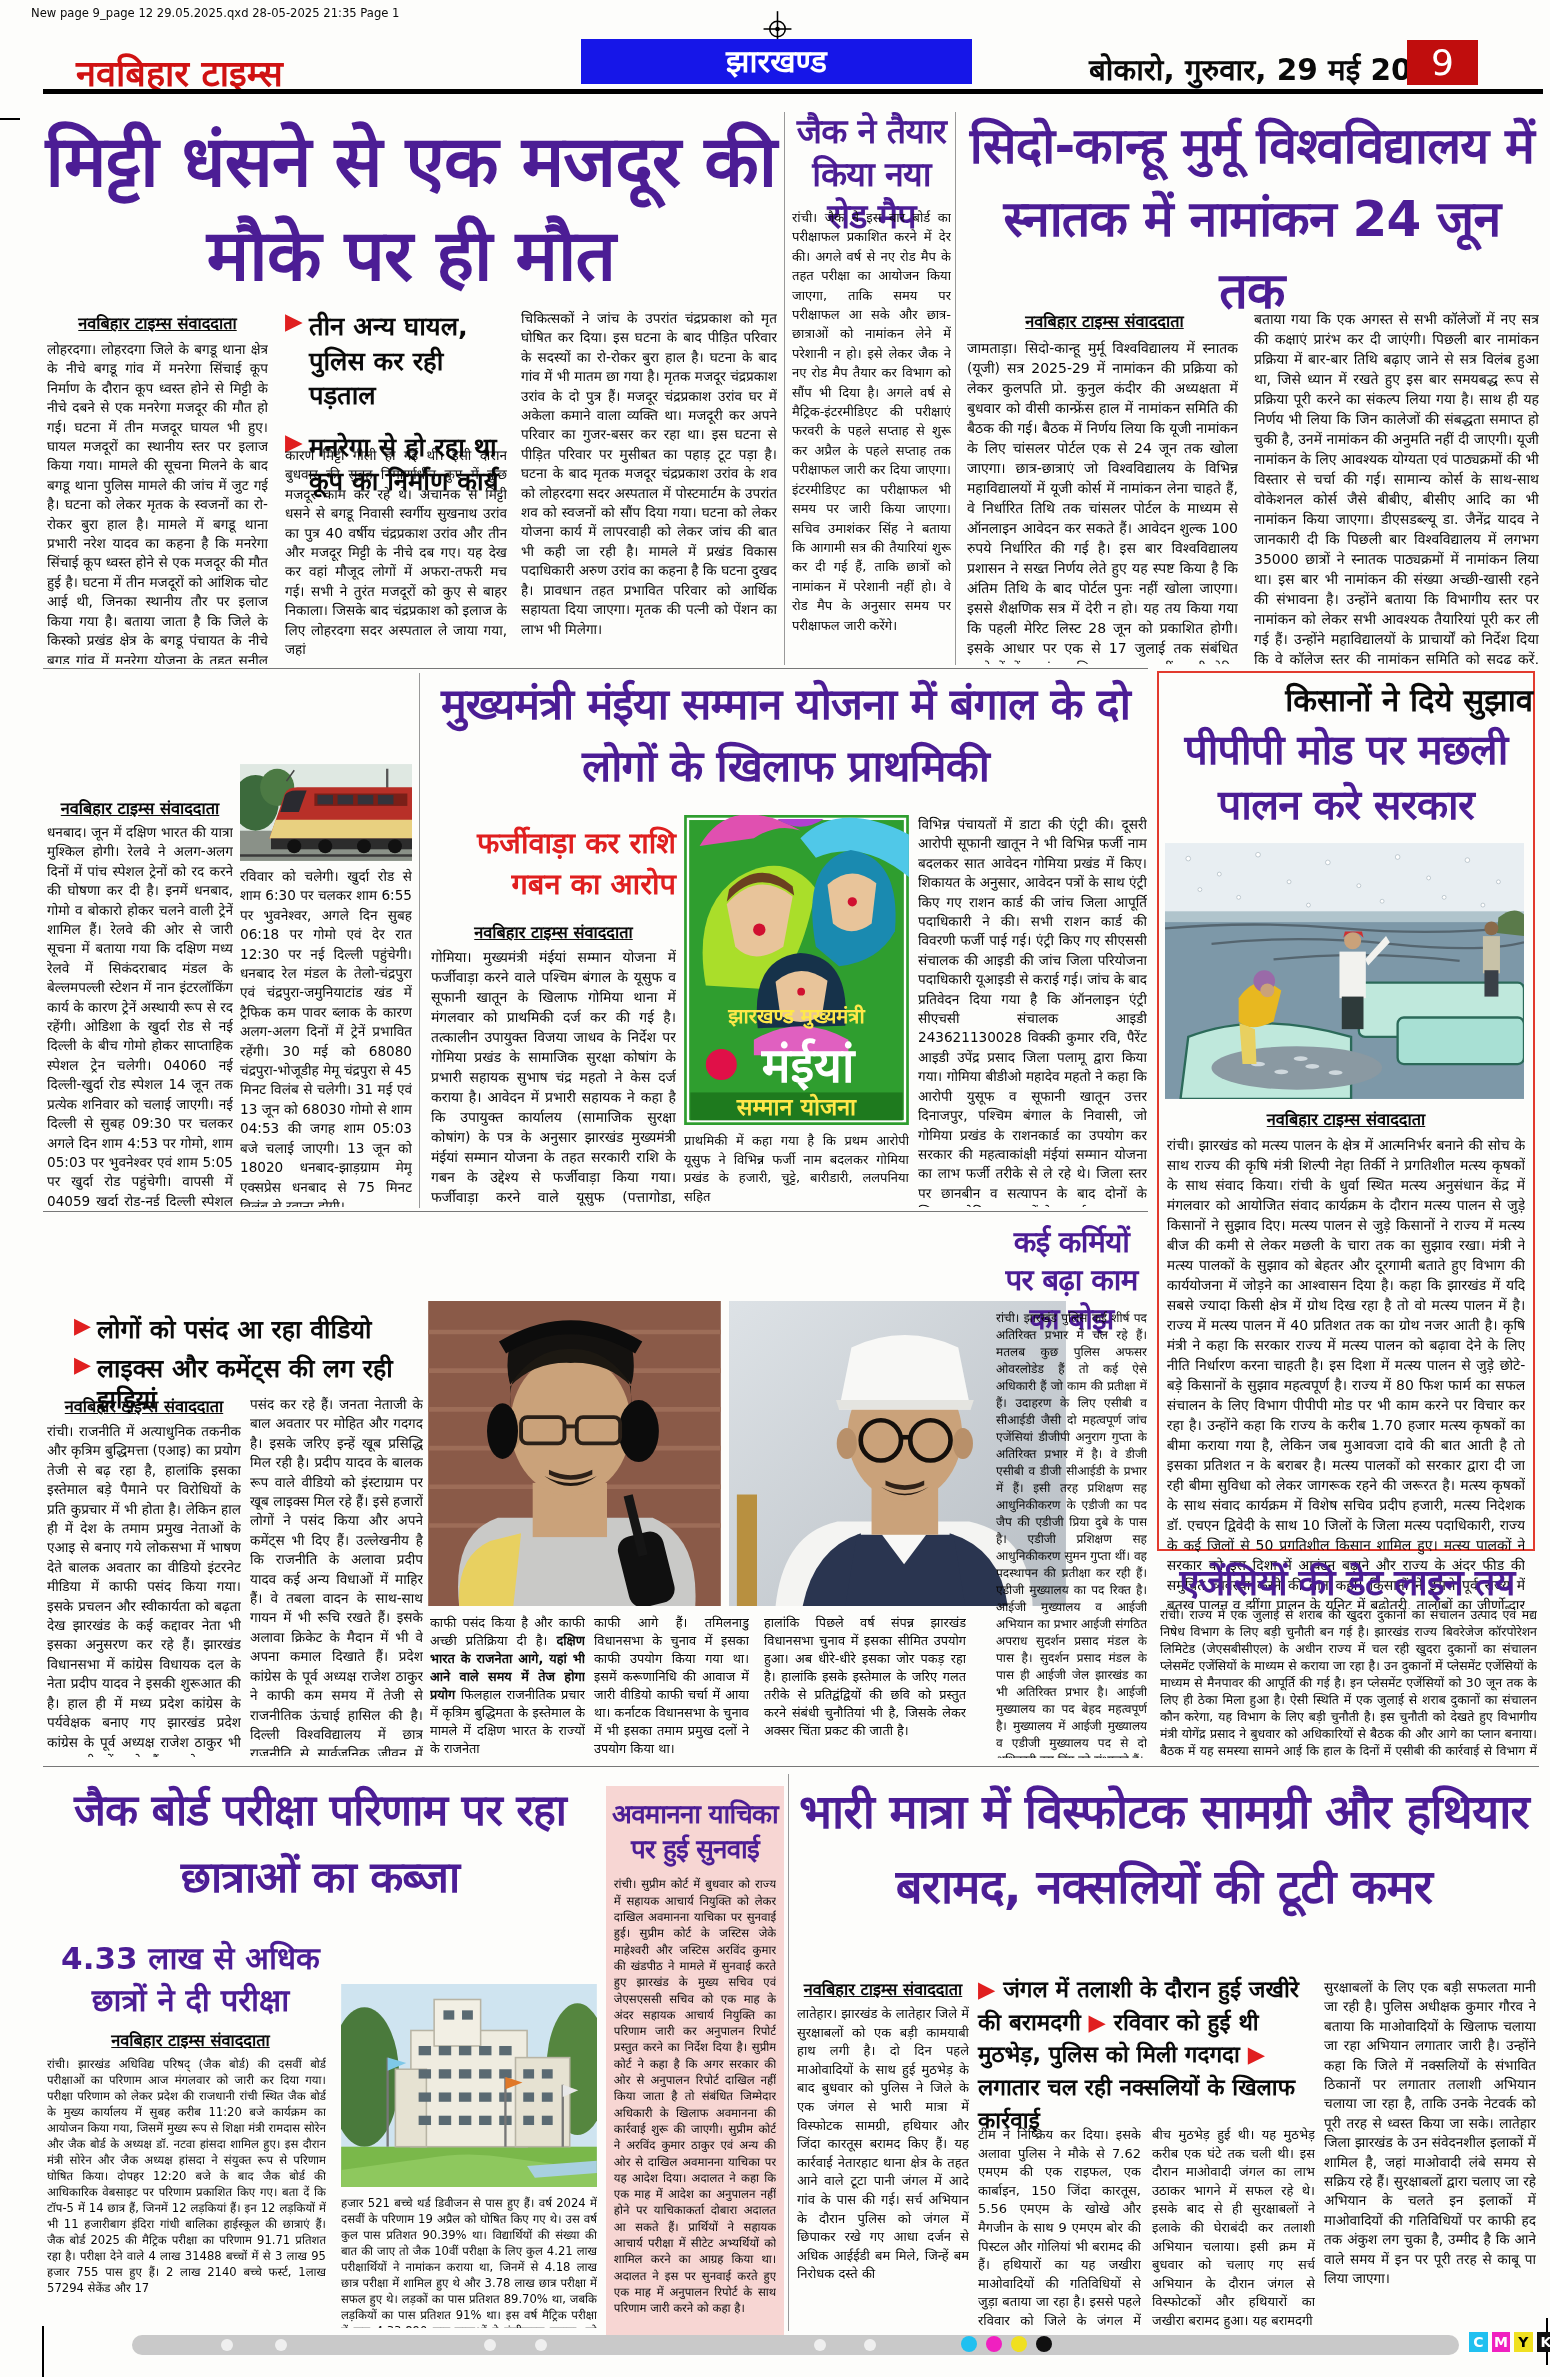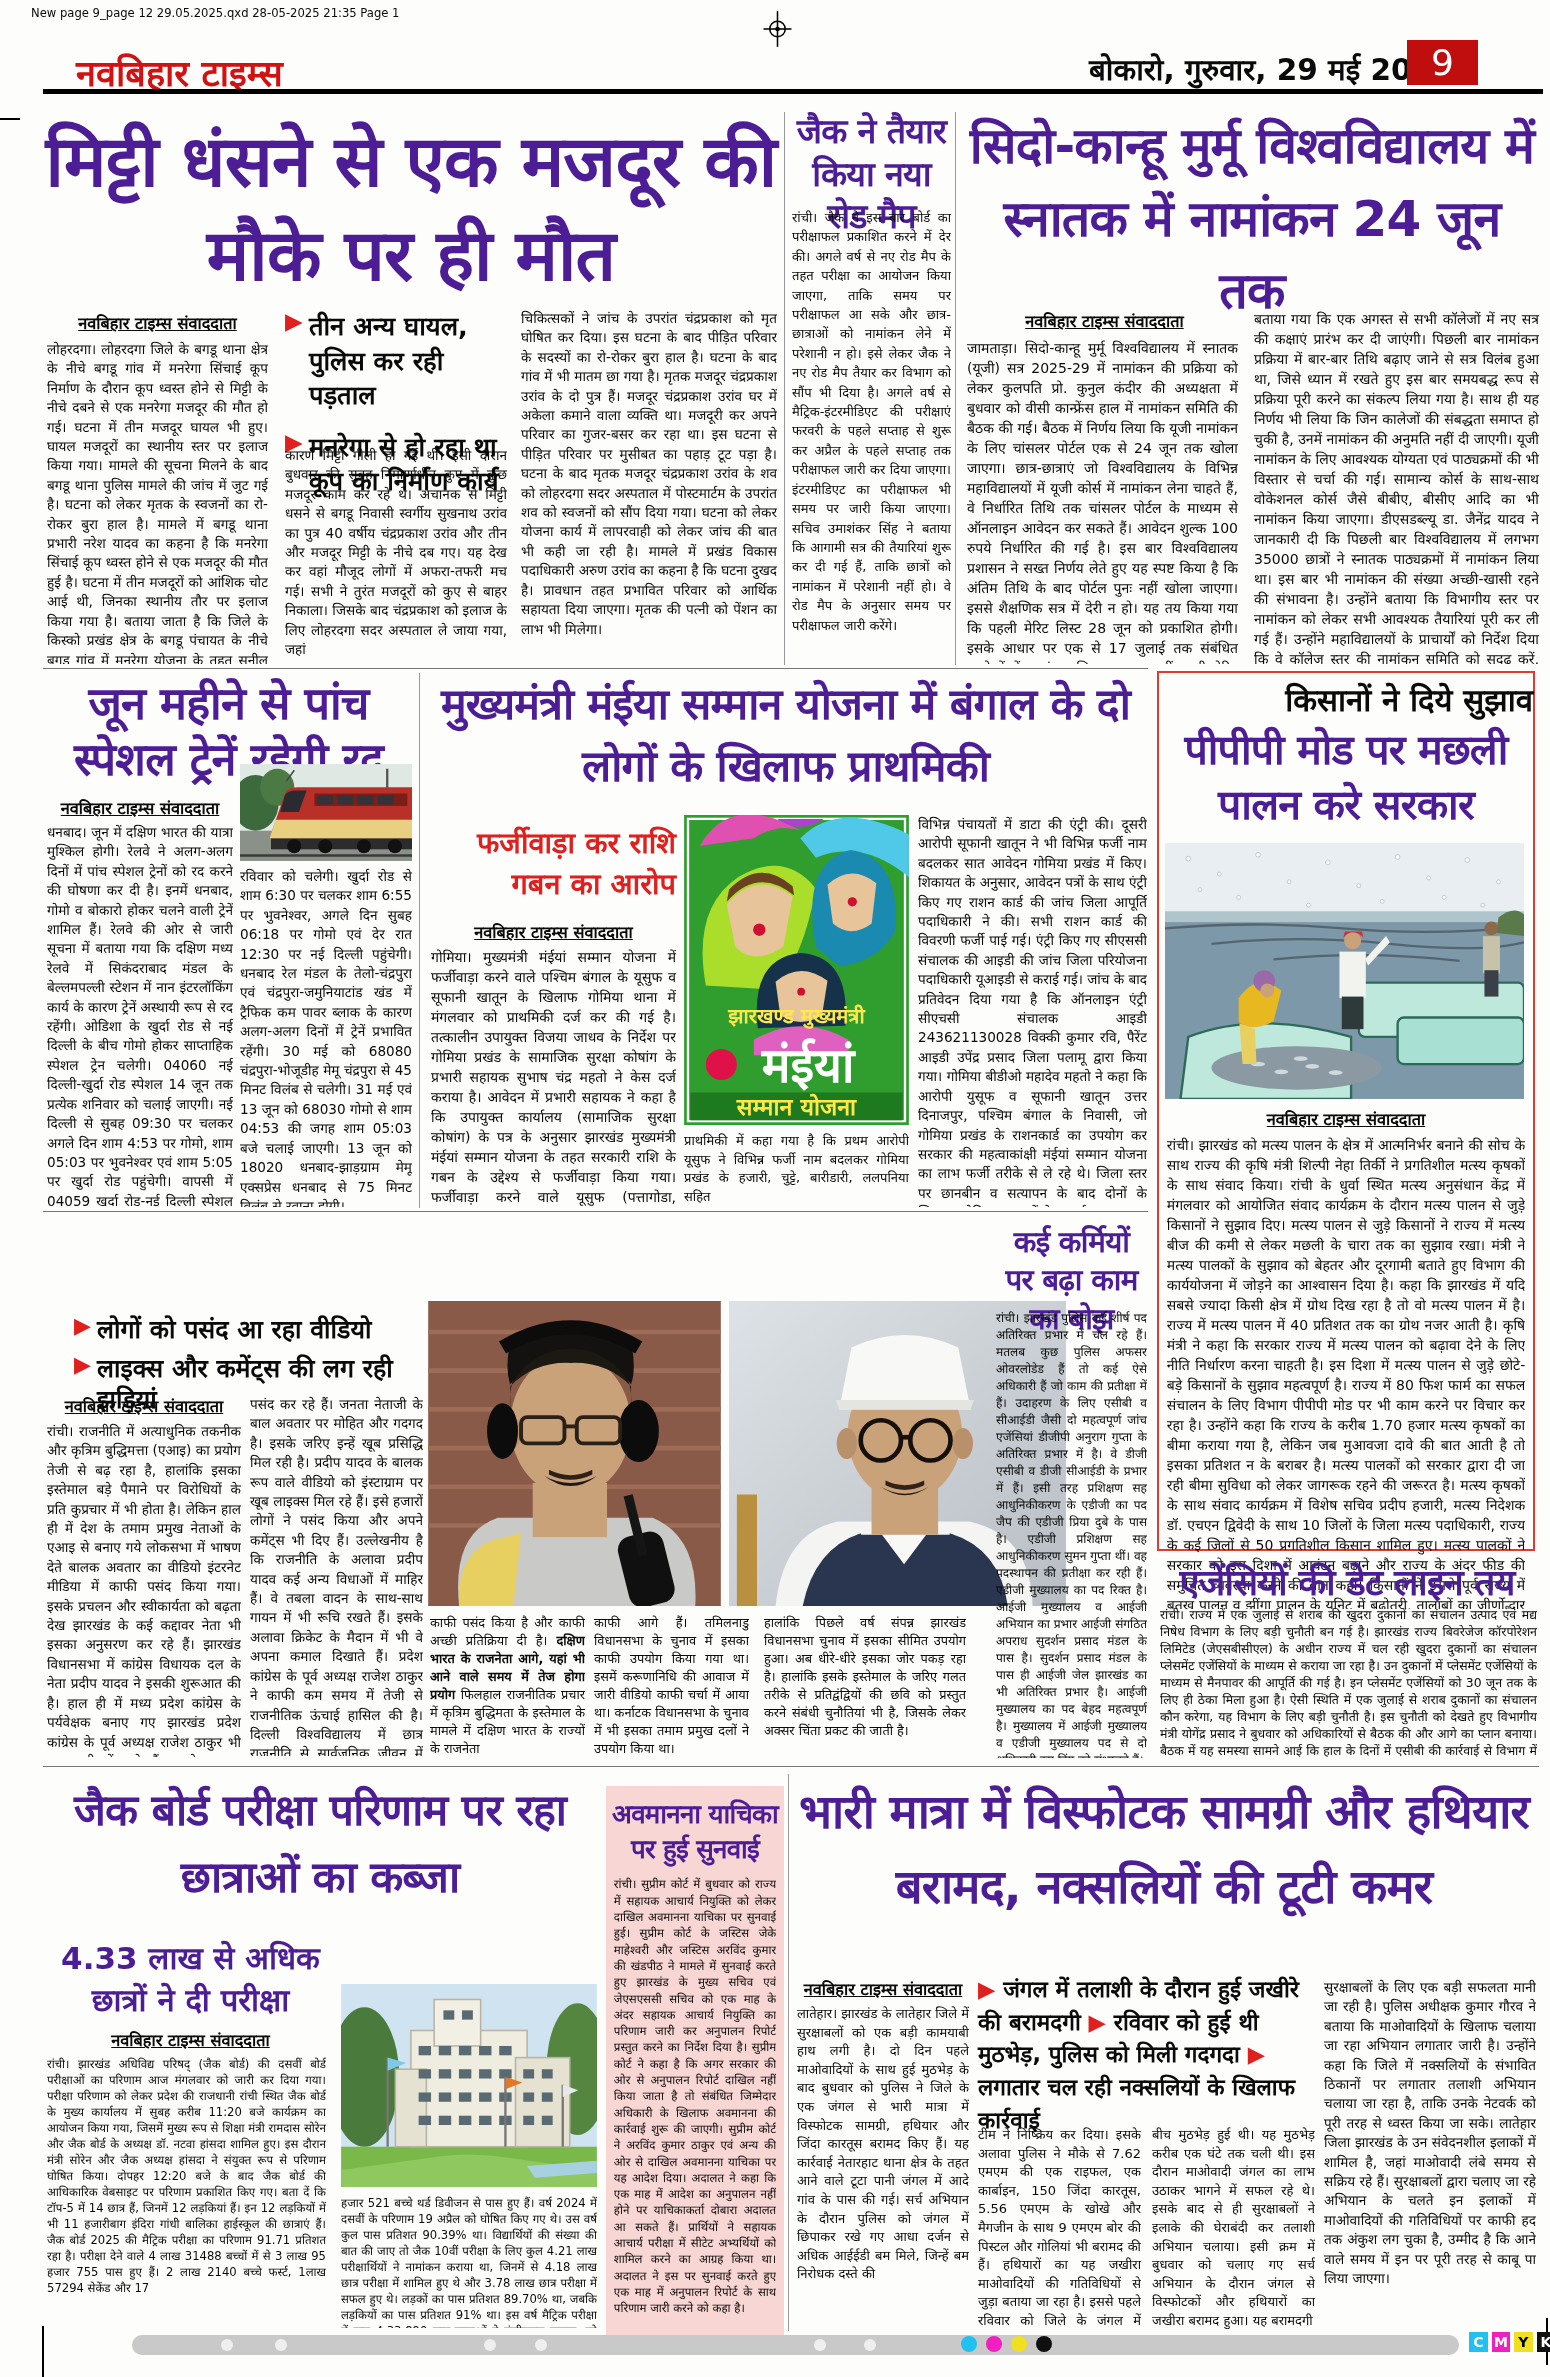--- a/index.html
+++ b/index.html
@@ -31,20 +31,21 @@
     <circle cx="20" cy="23" r="3" fill="#000"></circle>
     <line x1="20" y1="0" x2="20" y2="46" stroke="#000" stroke-width="2"></line>
     <line x1="2" y1="23" x2="38" y2="23" stroke="#000" stroke-width="2"></line>
   </svg>
   <div class="abs" style="left:0;top:118px;width:20px;height:1.6px;background:#000;"></div>
   <div class="abs" style="right:0;top:118px;width:20px;height:1.6px;background:#000;"></div>
   <div class="abs" style="left:42px;top:2326px;width:1.6px;height:52px;background:#000;"></div>
   <div class="abs" style="left:1546px;top:2318px;width:1.6px;height:47px;background:#000;"></div>
 
   <div class="abs" style="left:76px;top:48px;font-size:36px;font-weight:bold;color:#d01212;">नवबिहार टाइम्स</div>
+  <div class="abs" style="left:581px;top:39px;width:391px;height:45px;background:#1616e8;color:#fff;font-size:31px;font-weight:bold;text-align:center;line-height:45px;">झारखण्ड</div>
   <div class="abs" style="left:1089px;top:48px;font-size:29.5px;font-weight:bold;">बोकारो, गुरुवार, 29 मई 2025</div>
   <div class="abs" style="left:1407px;top:40px;width:71px;height:45px;background:#c00d0d;color:#fff;font-size:36px;text-align:center;line-height:45px;">9</div>
   <div class="abs" style="left:43px;top:89px;width:1500px;height:5.4px;background:#000;"></div>
 
   <div class="abs hl" style="left:43px;top:115px;width:736px;font-size:71px;line-height:1.32;">मिट्टी धंसने से एक मजदूर की मौके पर ही मौत</div>
   <div class="abs byline" style="left:47px;top:312px;width:221px;">नवबिहार टाइम्स संवाददाता</div>
   <div class="abs" style="left:285px;top:309px;width:225px;">
     <div class="bullet-row" style="font-size:25.6px;line-height:1.35;margin-bottom:17px;">
       <span class="arrow" style="font-size:23px;">▶</span>
       <span>तीन अन्य घायल, पुलिस कर रही पड़ताल</span>
@@ -65,21 +66,20 @@
 
   <div class="abs rule-v" style="left:955px;top:112px;height:553px;"></div>
 
   <div class="abs hl" style="left:963px;top:110px;width:578px;font-size:50px;line-height:1.45;">सिदो-कान्हू मुर्मू विश्वविद्यालय में स्नातक में नामांकन 24 जून तक</div>
   <div class="abs byline" style="left:969px;top:310px;width:271px;">नवबिहार टाइम्स संवाददाता</div>
   <div class="abs body-txt" style="left:967px;top:338px;width:271px;height:326px;overflow:hidden;font-size:14px;line-height:20px;">जामताड़ा। सिदो-कान्हू मुर्मू विश्वविद्यालय में स्नातक (यूजी) सत्र 2025-29 में नामांकन की प्रक्रिया को लेकर कुलपति प्रो. कुनुल कंदीर की अध्यक्षता में बुधवार को वीसी कान्फ्रेंस हाल में नामांकन समिति की बैठक की गई। बैठक में निर्णय लिया कि यूजी नामांकन के लिए चांसलर पोर्टल एक से 24 जून तक खोला जाएगा। छात्र-छात्राएं जो विश्वविद्यालय के विभिन्न महाविद्यालयों में यूजी कोर्स में नामांकन लेना चाहते हैं, वे निर्धारित तिथि तक चांसलर पोर्टल के माध्यम से ऑनलाइन आवेदन कर सकते हैं। आवेदन शुल्क 100 रुपये निर्धारित की गई है। इस बार विश्वविद्यालय प्रशासन ने सख्त निर्णय लेते हुए यह स्पष्ट किया है कि अंतिम तिथि के बाद पोर्टल पुनः नहीं खोला जाएगा। इससे शैक्षणिक सत्र में देरी न हो। यह तय किया गया कि पहली मेरिट लिस्ट 28 जून को प्रकाशित होगी। इसके आधार पर एक से 17 जुलाई तक संबंधित कालेजों में नामांकन लिया जाएगा। वहीं दूसरी मेरिट लिस्ट 19 जुलाई को जारी की जाएगी और इस सूची के अनुसार 21 से 26 जुलाई तक नामांकन की प्रक्रिया पूरी की जाएगी।</div>
   <div class="abs body-txt" style="left:1254px;top:309px;width:285px;height:355px;overflow:hidden;font-size:14px;line-height:20px;">बताया गया कि एक अगस्त से सभी कॉलेजों में नए सत्र की कक्षाएं प्रारंभ कर दी जाएंगी। पिछली बार नामांकन प्रक्रिया में बार-बार तिथि बढ़ाए जाने से सत्र विलंब हुआ था, जिसे ध्यान में रखते हुए इस बार समयबद्ध रूप से प्रक्रिया पूरी करने का संकल्प लिया गया है। साथ ही यह निर्णय भी लिया कि जिन कालेजों की संबद्धता समाप्त हो चुकी है, उनमें नामांकन की अनुमति नहीं दी जाएगी। यूजी नामांकन के लिए आवश्यक योग्यता एवं पाठ्यक्रमों की भी विस्तार से चर्चा की गई। सामान्य कोर्स के साथ-साथ वोकेशनल कोर्स जैसे बीबीए, बीसीए आदि का भी नामांकन किया जाएगा। डीएसडब्ल्यू डा. जैनेंद्र यादव ने जानकारी दी कि पिछली बार विश्वविद्यालय में लगभग 35000 छात्रों ने स्नातक पाठ्यक्रमों में नामांकन लिया था। इस बार भी नामांकन की संख्या अच्छी-खासी रहने की संभावना है। उन्होंने बताया कि विभागीय स्तर पर नामांकन को लेकर सभी आवश्यक तैयारियां पूरी कर ली गई हैं। उन्होंने महाविद्यालयों के प्राचार्यों को निर्देश दिया कि वे कॉलेज स्तर की नामांकन समिति को सुदृढ़ करें, ताकि नामांकन प्रक्रिया सुचारु रूप से संपन्न हो सके। डॉ. यादव ने छात्रों से अपील की कि वे स्वयं से चांसलर पोर्टल पर आनलाइन आवेदन करें।</div>
 
   <div class="abs rule-h" style="left:43px;top:668px;width:1105px;"></div>
 
-  <div class="abs hl" style="left:43px;top:676px;width:371px;font-size:45px;line-height:1.25;">जून महीने से पांच स्पेशल ट्रेनें रहेगी रद</div>
   <div class="abs byline" style="left:47px;top:797px;width:186px;">नवबिहार टाइम्स संवाददाता</div>
   <div class="abs body-txt" style="left:47px;top:823px;width:186px;height:383px;overflow:hidden;font-size:13.6px;line-height:19.4px;">धनबाद। जून में दक्षिण भारत की यात्रा मुश्किल होगी। रेलवे ने अलग-अलग दिनों में पांच स्पेशल ट्रेनों को रद करने की घोषणा कर दी है। इनमें धनबाद, गोमो व बोकारो होकर चलने वाली ट्रेनें शामिल हैं। रेलवे की ओर से जारी सूचना में बताया गया कि दक्षिण मध्य रेलवे में सिकंदराबाद मंडल के बेल्लमपल्ली स्टेशन में नान इंटरलॉकिंग कार्य के कारण ट्रेनें अस्थायी रूप से रद रहेंगी। ओडिशा के खुर्दा रोड से नई दिल्ली के बीच गोमो होकर साप्ताहिक स्पेशल ट्रेन चलेगी। 04060 नई दिल्ली-खुर्दा रोड स्पेशल 14 जून तक प्रत्येक शनिवार को चलाई जाएगी। नई दिल्ली से सुबह 09:30 पर चलकर अगले दिन शाम 4:53 पर गोमो, शाम 05:03 पर भुवनेश्वर एवं शाम 5:05 पर खुर्दा रोड पहुंचेगी। वापसी में 04059 खुर्दा रोड-नई दिल्ली स्पेशल 15 जून तक प्रत्येक</div>
   <svg class="abs" style="left:240px;top:764px;" width="172" height="97" viewBox="0 0 222 125">
     <rect width="222" height="125" fill="#dfe8e2"></rect>
     <rect y="86" width="222" height="39" fill="#8a9188"></rect>
     <ellipse cx="20" cy="50" rx="30" ry="36" fill="#3c6a3c"></ellipse>
     <ellipse cx="48" cy="30" rx="22" ry="24" fill="#4c7a44"></ellipse>
     <line x1="190" y1="6" x2="190" y2="60" stroke="#555" stroke-width="3"></line>
     <line x1="60" y1="22" x2="70" y2="8" stroke="#444" stroke-width="2"></line>
     <path d="M38 96 L58 38 Q62 30 74 30 L222 30 L222 96 Z" fill="#b83028"></path>

